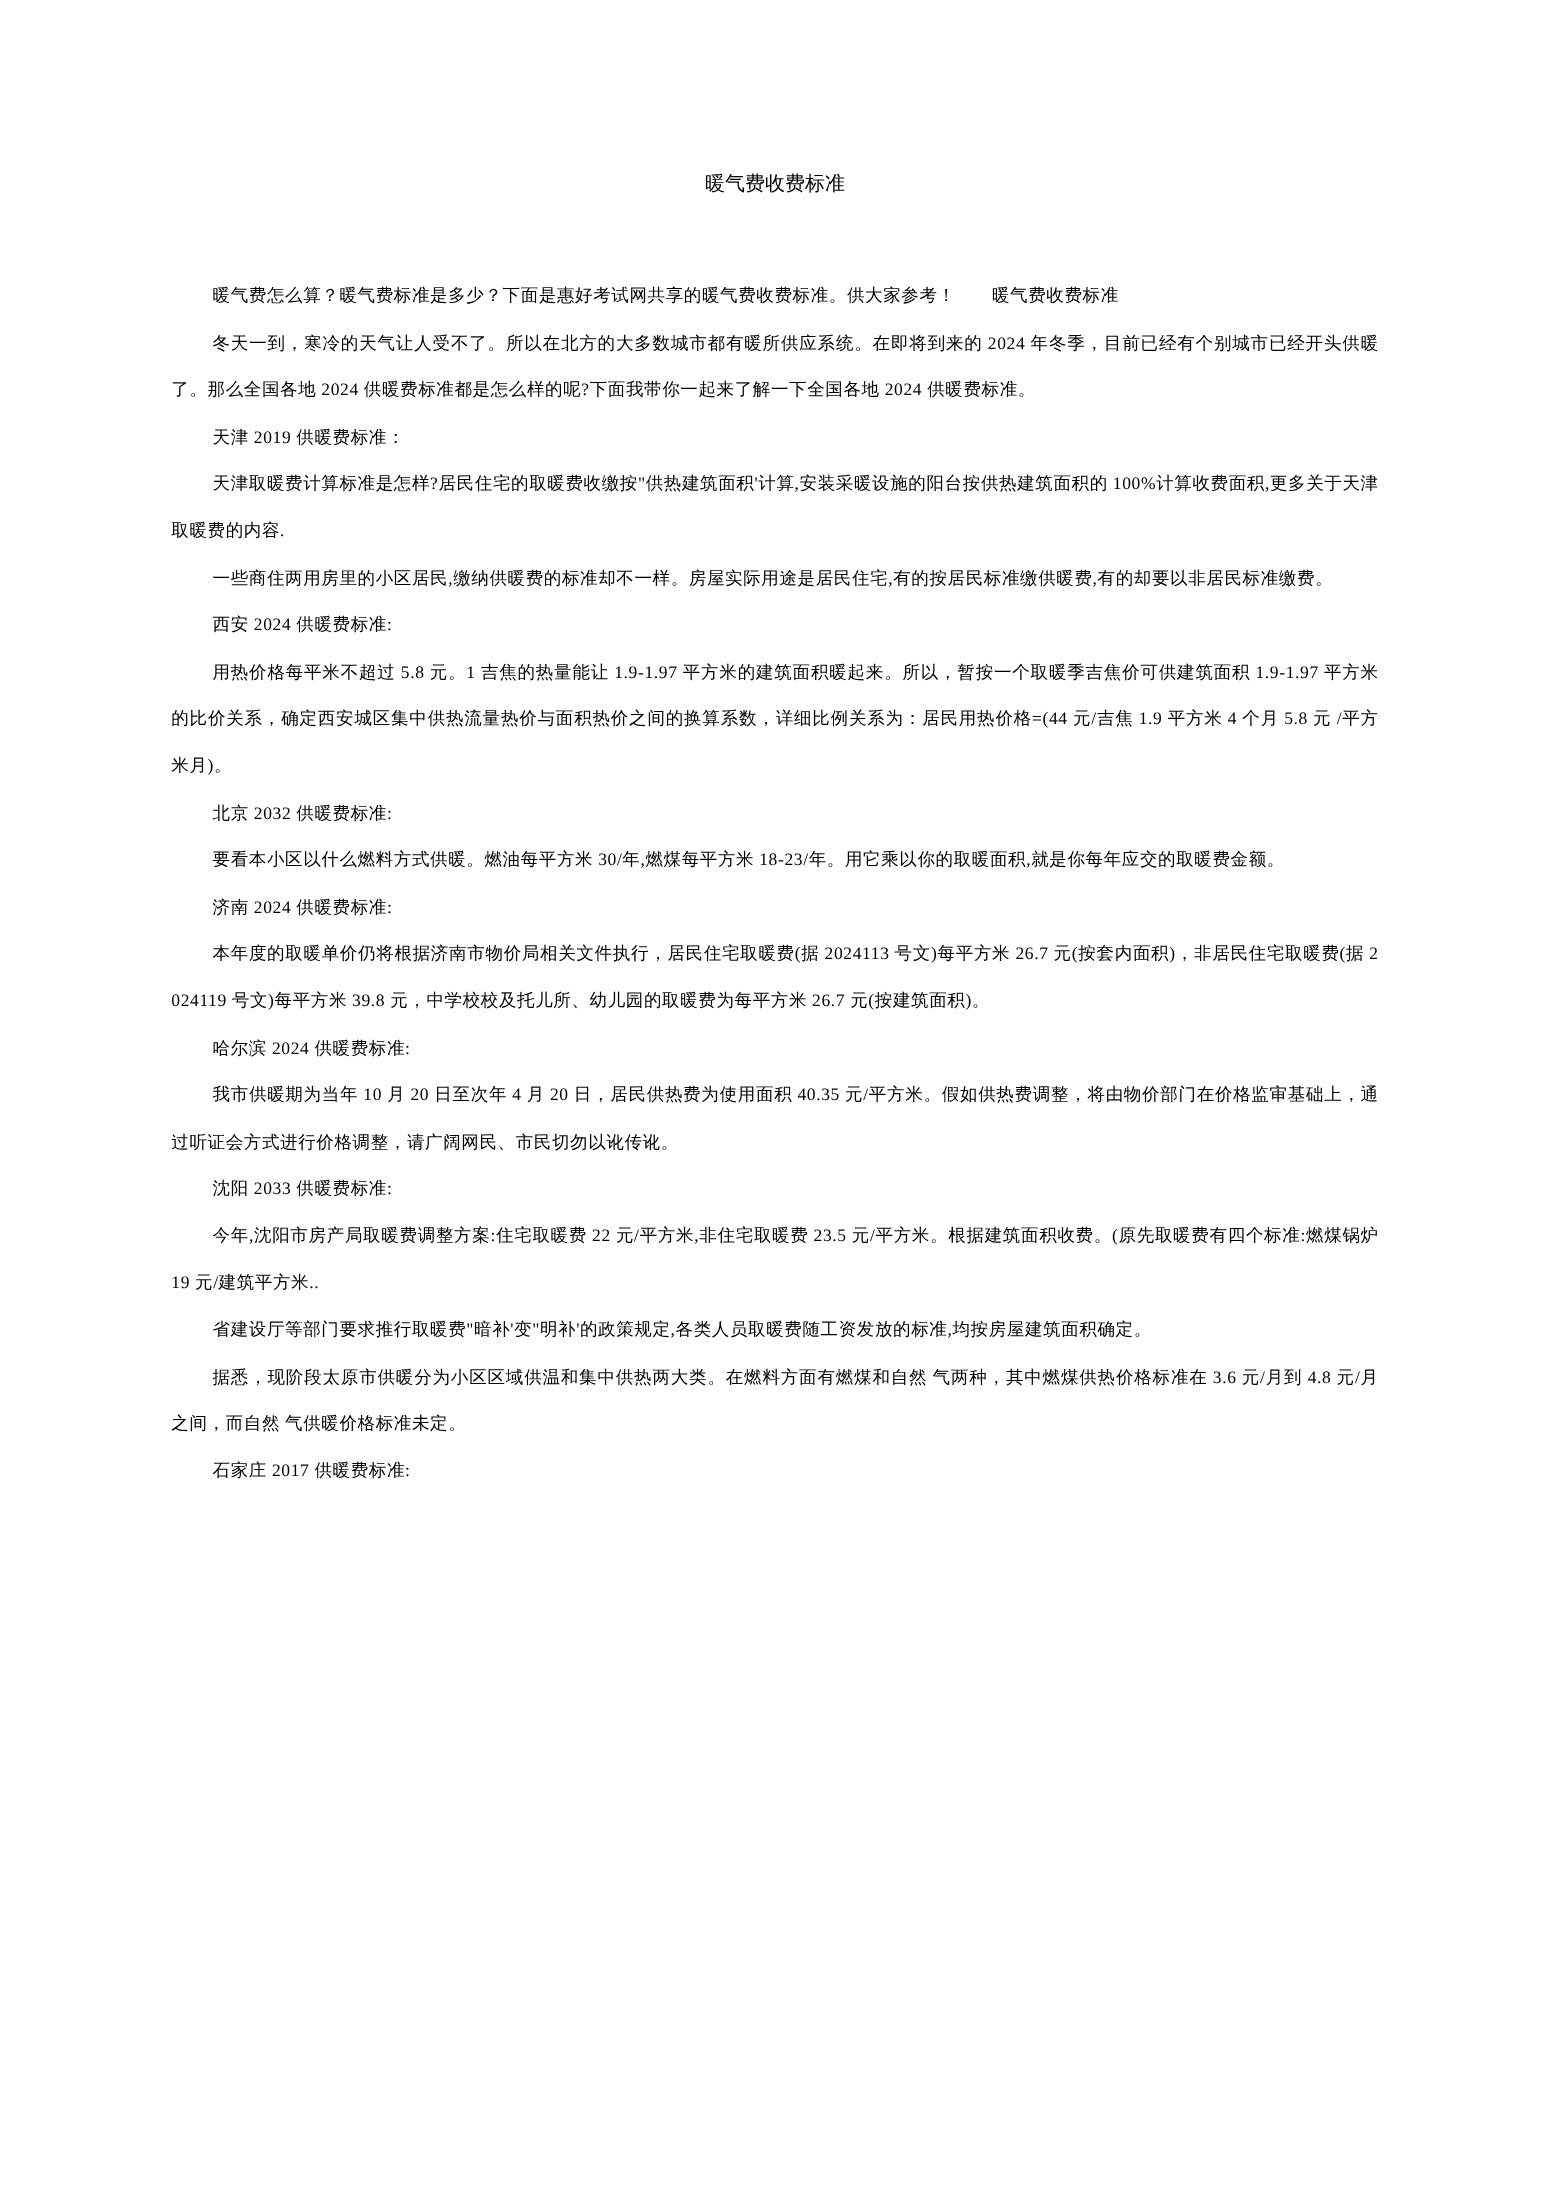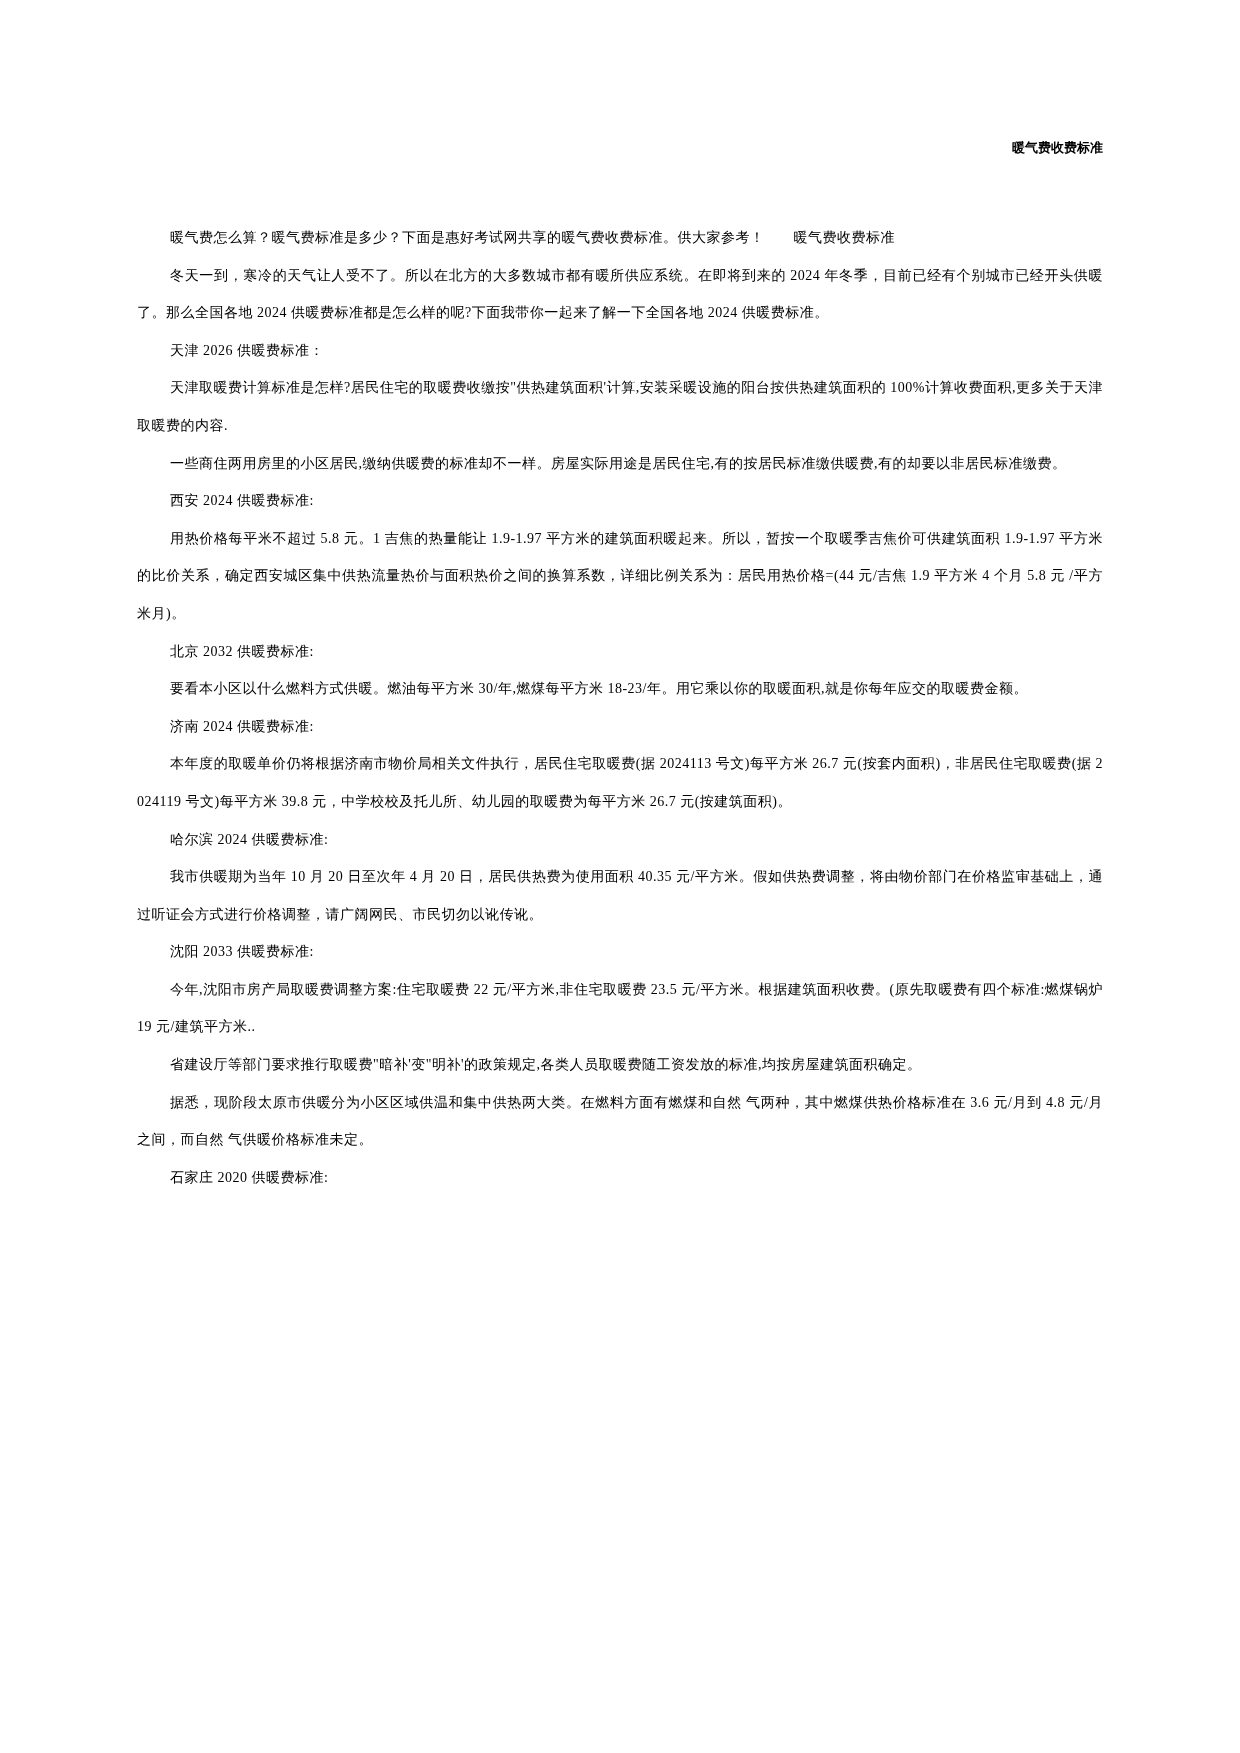--- a/index.html
+++ b/index.html
@@ -16,54 +16,54 @@
     font-family: "Liberation Serif", "DejaVu Serif", serif;
     overflow: hidden;
   }
   .content {
     position: absolute;
     left: 137px;
     top: 129px;
     width: 966px;
   }
   .doc-title {
-    font-size: 13px;
+    font-size: 16px;
     line-height: 38px;
-    font-weight: bold;
-    text-align: right;
+    font-weight: normal;
+    text-align: center;
     margin: 0 0 52px 0;
   }
   p.para {
     margin: 0;
     font-size: 14px;
     line-height: 37.6px;
     text-align: justify;
     text-indent: 33px;
     letter-spacing: 0.5px;
     word-break: break-all;
   }
 </style>
 </head>
 <body>
 
 <div class="page">
   <div class="content">
     <h1 class="doc-title">暖气费收费标准</h1>
     <p class="para">暖气费怎么算？暖气费标准是多少？下面是惠好考试网共享的暖气费收费标准。供大家参考！　　暖气费收费标准</p>
     <p class="para">冬天一到，寒冷的天气让人受不了。所以在北方的大多数城市都有暖所供应系统。在即将到来的 2024 年冬季，目前已经有个别城市已经开头供暖了。那么全国各地 2024 供暖费标准都是怎么样的呢?下面我带你一起来了解一下全国各地 2024 供暖费标准。</p>
-    <p class="para">天津 2026 供暖费标准：</p>
+    <p class="para">天津 2019 供暖费标准：</p>
     <p class="para">天津取暖费计算标准是怎样?居民住宅的取暖费收缴按"供热建筑面积'计算,安装采暖设施的阳台按供热建筑面积的 100%计算收费面积,更多关于天津取暖费的内容.</p>
     <p class="para">一些商住两用房里的小区居民,缴纳供暖费的标准却不一样。房屋实际用途是居民住宅,有的按居民标准缴供暖费,有的却要以非居民标准缴费。</p>
     <p class="para">西安 2024 供暖费标准:</p>
     <p class="para">用热价格每平米不超过 5.8 元。1 吉焦的热量能让 1.9-1.97 平方米的建筑面积暖起来。所以，暂按一个取暖季吉焦价可供建筑面积 1.9-1.97 平方米的比价关系，确定西安城区集中供热流量热价与面积热价之间的换算系数，详细比例关系为：居民用热价格=(44 元/吉焦 1.9 平方米 4 个月 5.8 元 /平方米月)。</p>
     <p class="para">北京 2032 供暖费标准:</p>
     <p class="para">要看本小区以什么燃料方式供暖。燃油每平方米 30/年,燃煤每平方米 18-23/年。用它乘以你的取暖面积,就是你每年应交的取暖费金额。</p>
     <p class="para">济南 2024 供暖费标准:</p>
     <p class="para">本年度的取暖单价仍将根据济南市物价局相关文件执行，居民住宅取暖费(据 2024113 号文)每平方米 26.7 元(按套内面积)，非居民住宅取暖费(据 2024119 号文)每平方米 39.8 元，中学校校及托儿所、幼儿园的取暖费为每平方米 26.7 元(按建筑面积)。</p>
     <p class="para">哈尔滨 2024 供暖费标准:</p>
     <p class="para">我市供暖期为当年 10 月 20 日至次年 4 月 20 日，居民供热费为使用面积 40.35 元/平方米。假如供热费调整，将由物价部门在价格监审基础上，通过听证会方式进行价格调整，请广阔网民、市民切勿以讹传讹。</p>
     <p class="para">沈阳 2033 供暖费标准:</p>
     <p class="para">今年,沈阳市房产局取暖费调整方案:住宅取暖费 22 元/平方米,非住宅取暖费 23.5 元/平方米。根据建筑面积收费。(原先取暖费有四个标准:燃煤锅炉 19 元/建筑平方米..</p>
     <p class="para">省建设厅等部门要求推行取暖费"暗补'变"明补'的政策规定,各类人员取暖费随工资发放的标准,均按房屋建筑面积确定。</p>
     <p class="para">据悉，现阶段太原市供暖分为小区区域供温和集中供热两大类。在燃料方面有燃煤和自然 气两种，其中燃煤供热价格标准在 3.6 元/月到 4.8 元/月之间，而自然 气供暖价格标准未定。</p>
-    <p class="para">石家庄 2020 供暖费标准:</p>
+    <p class="para">石家庄 2017 供暖费标准:</p>
   </div>
 </div>
 
 </body></html>

